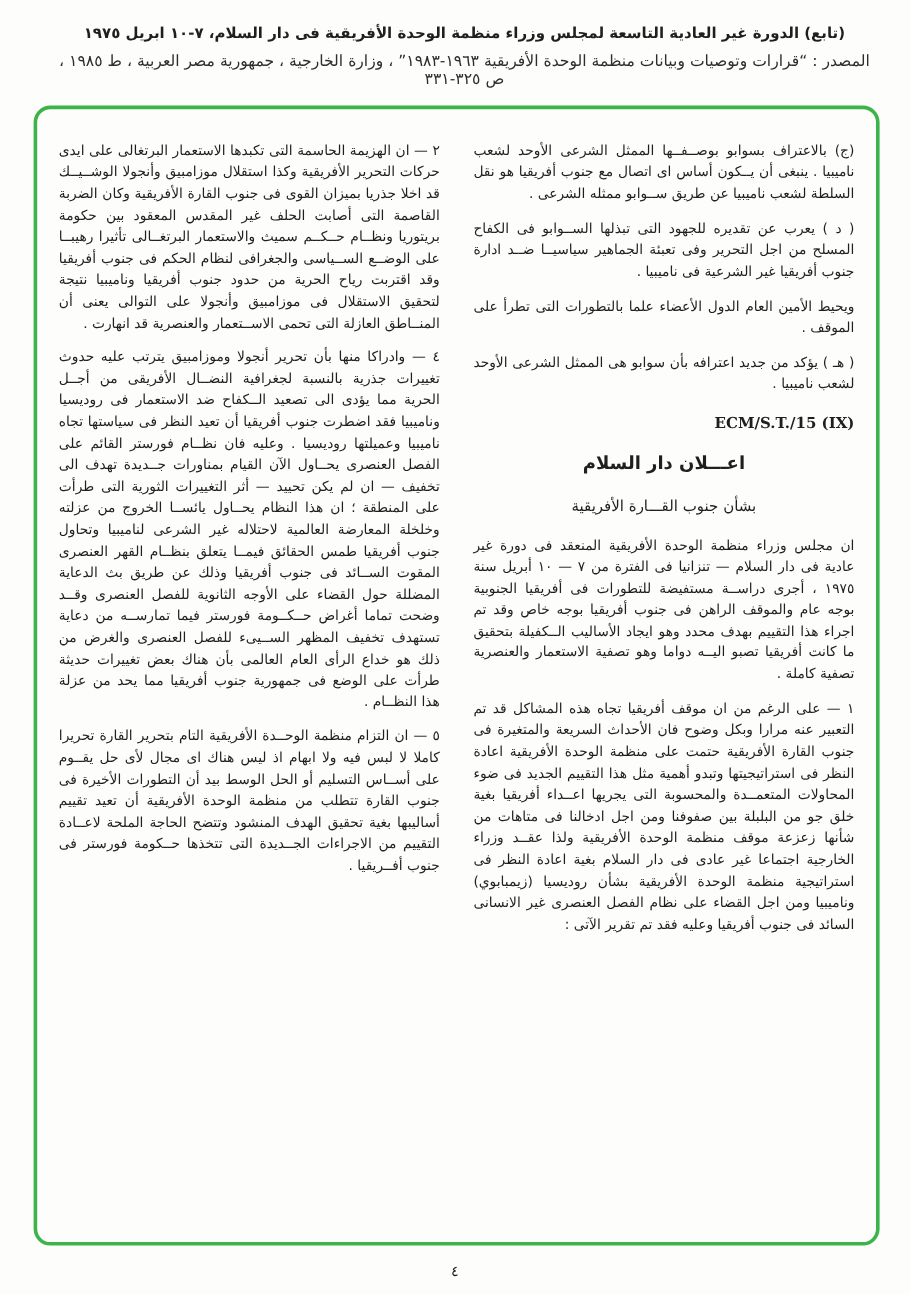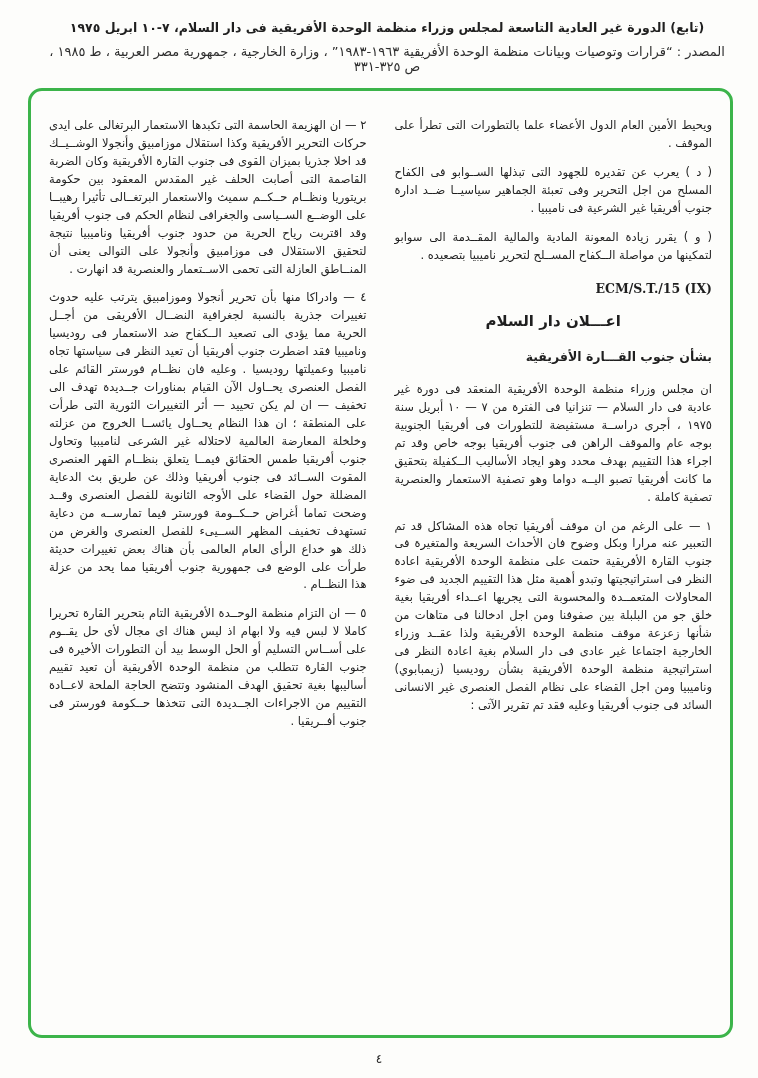--- a/index.html
+++ b/index.html
@@ -58,21 +58,22 @@
     margin: 14px 0 12px 0;
     font-family: "DejaVu Serif", "Liberation Serif", serif;
   }
   .doc-title {
     text-align: center;
     font-weight: bold;
     font-size: 15px;
     margin: 8px 0 14px 0;
   }
   .doc-subtitle {
-    font-weight: bold;
+    text-align: center;
+    font-weight: normal;
     font-size: 12.5px;
     margin: 0 0 14px 0;
   }
   .bold-par { font-weight: bold; }
   .page-number {
     position: absolute;
     bottom: 12px;
     left: 0;
     right: 0;
     text-align: center;
@@ -85,23 +86,24 @@
 
 <header class="page-header">
   <div class="line1">(تابع) الدورة غير العادية التاسعة لمجلس وزراء منظمة الوحدة الأفريقية فى دار السلام، ٧-١٠ ابريل ١٩٧٥</div>
   <div class="line2">المصدر : “قرارات وتوصيات وبيانات منظمة الوحدة الأفريقية ١٩٦٣-١٩٨٣” ، وزارة الخارجية ، جمهورية مصر العربية ، ط ١٩٨٥ ، ص ٣٢٥-٣٣١</div>
 </header>
 
 <main class="frame">
   <div class="columns">
 
     <section class="col">
+      <p>(ج) بالاعتراف بسوابو بوصــفــها الممثل الشرعى الأوحد لشعب ناميبيا . ينبغى أن يــكون أساس اى اتصال مع جنوب أفريقيا هو نقل السلطة لشعب ناميبيا عن طريق ســوابو ممثله الشرعى .</p>
+      <p>( د ) يعرب عن تقديره للجهود التى تبذلها الســوابو فى الكفاح المسلح من اجل التحرير وفى تعبئة الجماهير سياسيــا ضــد ادارة جنوب أفريقيا غير الشرعية فى ناميبيا .</p>
       <p>ويحيط الأمين العام الدول الأعضاء علما بالتطورات التى تطرأ على الموقف .</p>
-      <p>( د ) يعرب عن تقديره للجهود التى تبذلها الســوابو فى الكفاح المسلح من اجل التحرير وفى تعبئة الجماهير سياسيــا ضــد ادارة جنوب أفريقيا غير الشرعية فى ناميبيا .</p>
-      <p>( و ) يقرر زيادة المعونة المادية والمالية المقــدمة الى سوابو لتمكينها من مواصلة الــكفاح المســلح لتحرير ناميبيا بتصعيده .</p>
+      <p>( هـ ) يؤكد من جديد اعترافه بأن سوابو هى الممثل الشرعى الأوحد لشعب ناميبيا .</p>
       <div class="ref">ECM/S.T./15 (IX)</div>
       <h1 class="doc-title">اعـــلان دار السلام</h1>
       <h2 class="doc-subtitle">بشأن جنوب القـــارة الأفريقية</h2>
       <p>ان مجلس وزراء منظمة الوحدة الأفريقية المنعقد فى دورة غير عادية فى دار السلام — تنزانيا فى الفترة من ٧ — ١٠ أبريل سنة ١٩٧٥ ، أجرى دراســة مستفيضة للتطورات فى أفريقيا الجنوبية بوجه عام والموقف الراهن فى جنوب أفريقيا بوجه خاص وقد تم اجراء هذا التقييم بهدف محدد وهو ايجاد الأساليب الــكفيلة بتحقيق ما كانت أفريقيا تصبو اليــه دواما وهو تصفية الاستعمار والعنصرية تصفية كاملة .</p>
       <p>١ — على الرغم من ان موقف أفريقيا تجاه هذه المشاكل قد تم التعبير عنه مرارا وبكل وضوح فان الأحداث السريعة والمتغيرة فى جنوب القارة الأفريقية حتمت على منظمة الوحدة الأفريقية اعادة النظر فى استراتيجيتها وتبدو أهمية مثل هذا التقييم الجديد فى ضوء المحاولات المتعمــدة والمحسوبة التى يجريها اعــداء أفريقيا بغية خلق جو من البلبلة بين صفوفنا ومن اجل ادخالنا فى متاهات من شأنها زعزعة موقف منظمة الوحدة الأفريقية ولذا عقــد وزراء الخارجية اجتماعا غير عادى فى دار السلام بغية اعادة النظر فى استراتيجية منظمة الوحدة الأفريقية بشأن روديسيا (زيمبابوي) وناميبيا ومن اجل القضاء على نظام الفصل العنصرى غير الانسانى السائد فى جنوب أفريقيا وعليه فقد تم تقرير الآتى :</p>
     </section>
 
     <section class="col">
       <p>٢ — ان الهزيمة الحاسمة التى تكبدها الاستعمار البرتغالى على ايدى حركات التحرير الأفريقية وكذا استقلال موزامبيق وأنجولا الوشــيــك قد اخلا جذريا بميزان القوى فى جنوب القارة الأفريقية وكان الضربة القاصمة التى أصابت الحلف غير المقدس المعقود بين حكومة بريتوريا ونظــام حــكــم سميث والاستعمار البرتغــالى تأثيرا رهيبــا على الوضــع الســياسى والجغرافى لنظام الحكم فى جنوب أفريقيا وقد اقتربت رياح الحرية من حدود جنوب أفريقيا وناميبيا نتيجة لتحقيق الاستقلال فى موزامبيق وأنجولا على التوالى يعنى أن المنــاطق العازلة التى تحمى الاســتعمار والعنصرية قد انهارت .</p>
       <p>٤ — وادراكا منها بأن تحرير أنجولا وموزامبيق يترتب عليه حدوث تغييرات جذرية بالنسبة لجغرافية النضــال الأفريقى من أجــل الحرية مما يؤدى الى تصعيد الــكفاح ضد الاستعمار فى روديسيا وناميبيا فقد اضطرت جنوب أفريقيا أن تعيد النظر فى سياستها تجاه ناميبيا وعميلتها روديسيا . وعليه فان نظــام فورستر القائم على الفصل العنصرى يحــاول الآن القيام بمناورات جــديدة تهدف الى تخفيف — ان لم يكن تحييد — أثر التغييرات الثورية التى طرأت على المنطقة ؛ ان هذا النظام يحــاول يائســا الخروج من عزلته وخلخلة المعارضة العالمية لاحتلاله غير الشرعى لناميبيا وتحاول جنوب أفريقيا طمس الحقائق فيمــا يتعلق بنظــام القهر العنصرى المقوت الســائد فى جنوب أفريقيا وذلك عن طريق بث الدعاية المضللة حول القضاء على الأوجه الثانوية للفصل العنصرى وقــد وضحت تماما أغراض حــكــومة فورستر فيما تمارســه من دعاية تستهدف تخفيف المظهر الســيىء للفصل العنصرى والغرض من ذلك هو خداع الرأى العام العالمى بأن هناك بعض تغييرات حديثة طرأت على الوضع فى جمهورية جنوب أفريقيا مما يحد من عزلة هذا النظــام .</p>

